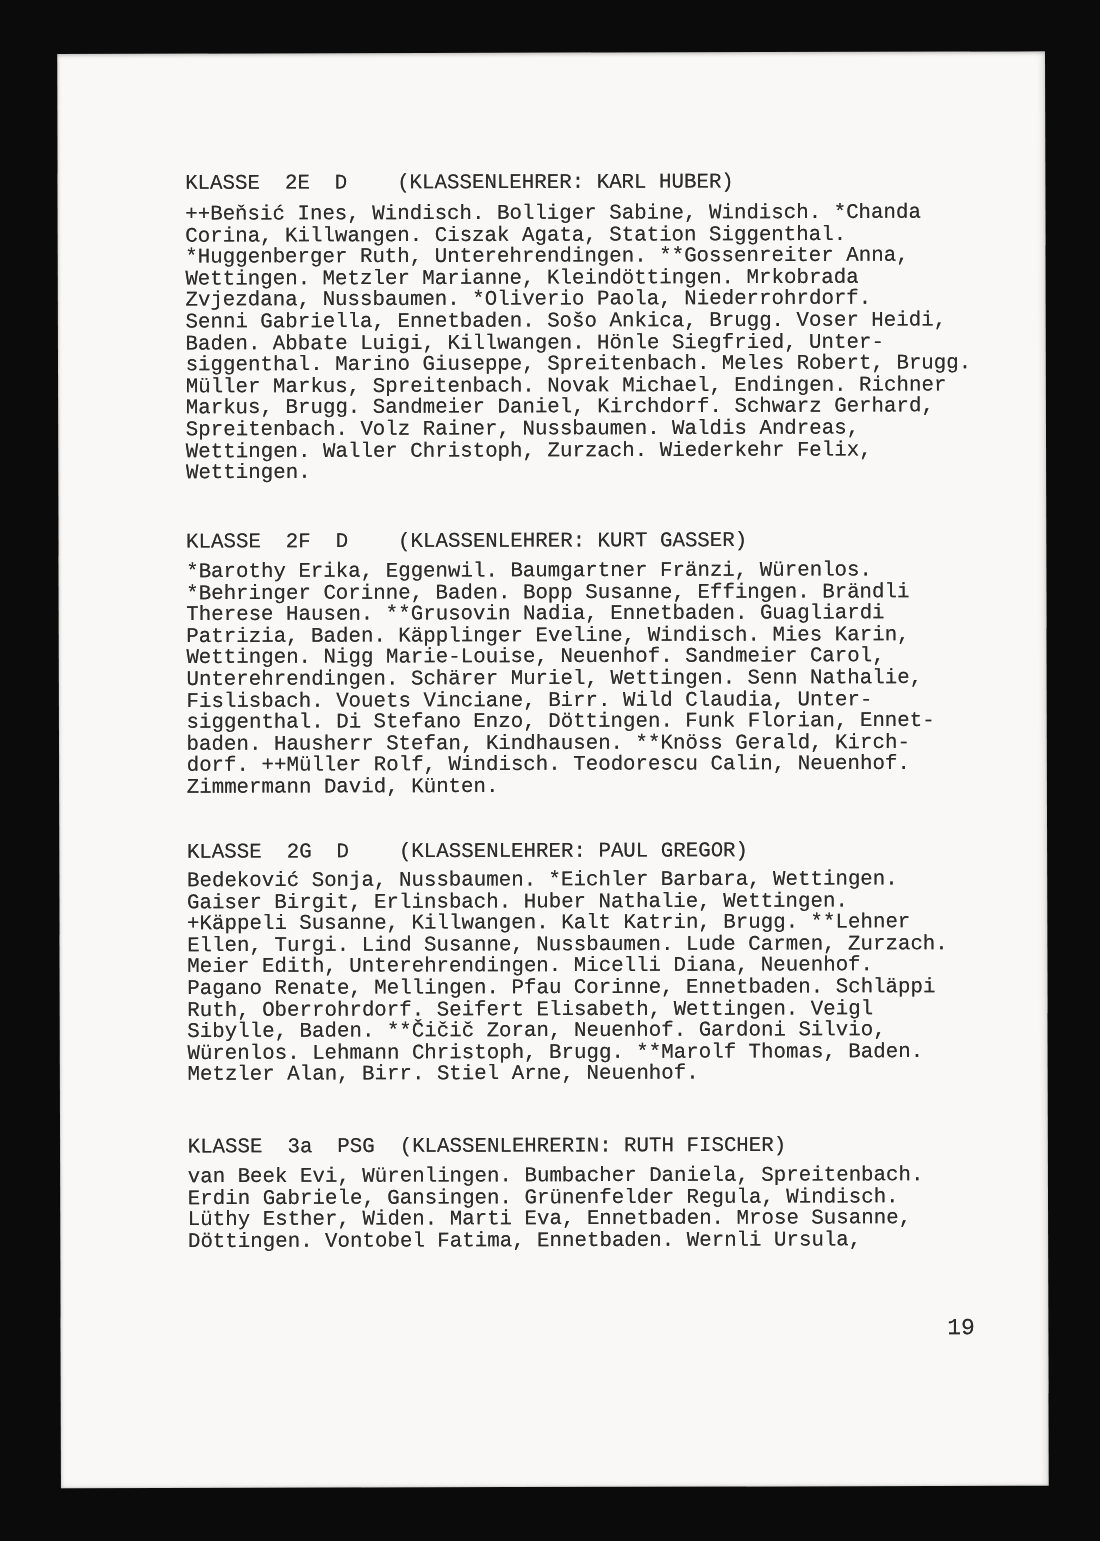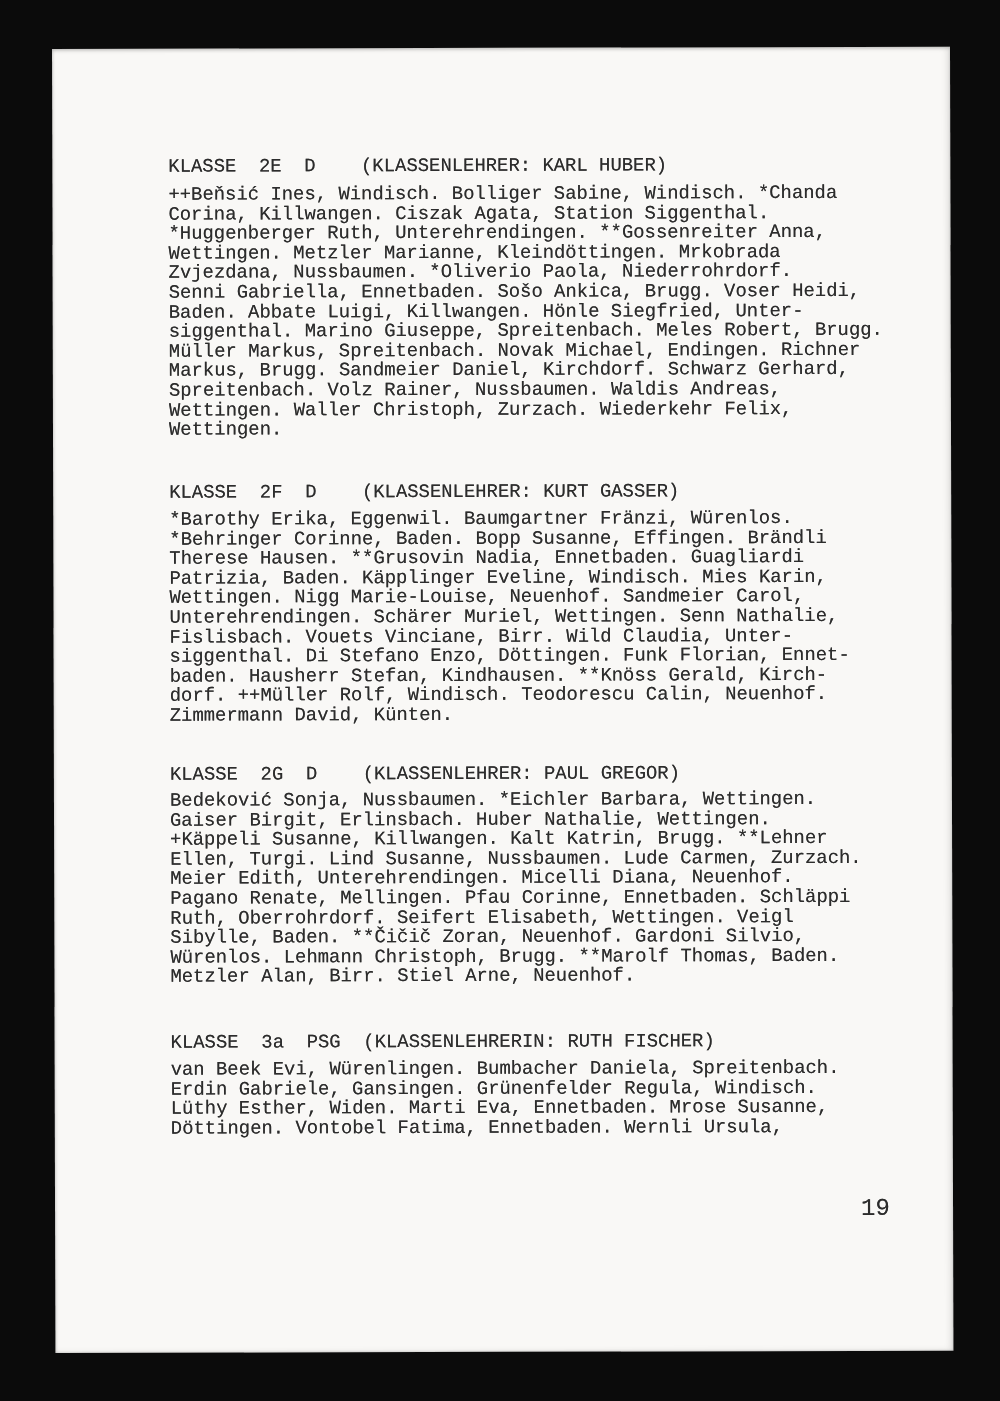--- a/index.html
+++ b/index.html
@@ -47,21 +47,21 @@
     font-weight: normal;
     line-height: 20px;
   }
   .klasse-body {
     font-size: 18.9px;
     line-height: 19.6px;
   }
   .pageno {
     left: 806px;
     top: 1152px;
-    font-size: 24px;
+    font-size: 21px;
     line-height: 20px;
   }
 </style>
 </head>
 <body>
 
 <div class="backdrop"></div>
 
 <div class="sheet">
 

